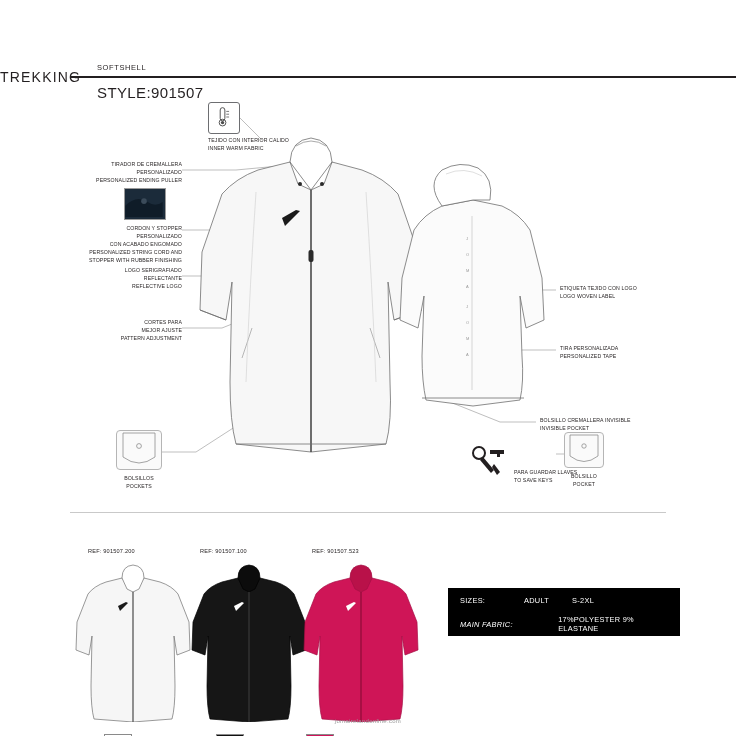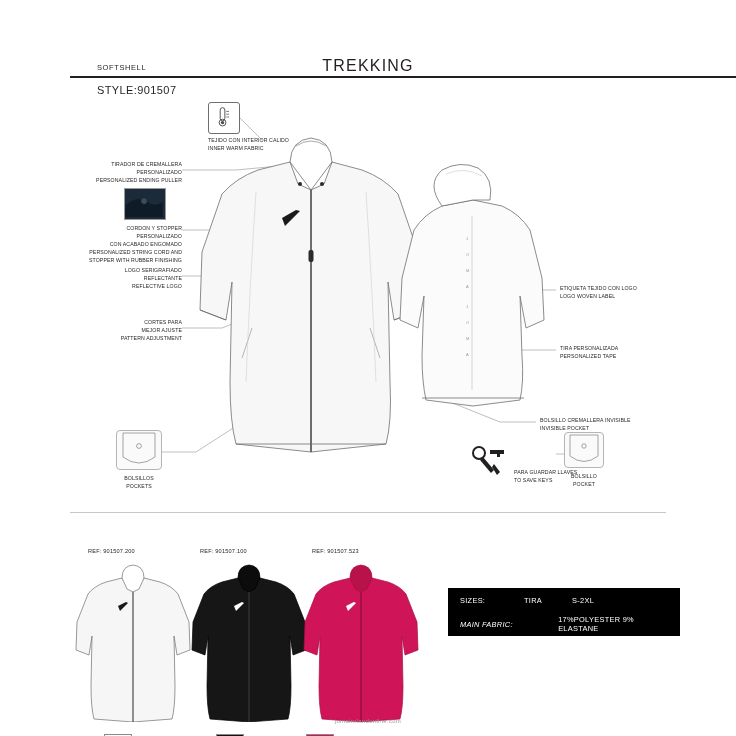--- a/index.html
+++ b/index.html
@@ -14,25 +14,25 @@
   .sheet{position:absolute;inset:0;margin-top:40px;}
 
   
   .hdr-rule{
     position:absolute;left:70px;right:0px;top:36px;height:2px;background:#231f20;
   }
   .softshell{
     position:absolute;left:97px;top:23px;font-size:7.5px;letter-spacing:.6px;color:#231f20;
   }
   .trekking{
-    position:absolute;left:0;right:0;top:17px;text-align:center;font-size:16px;
+    position:absolute;left:0;right:0;top:29px;font-size:14px;
     letter-spacing:1.2px;color:#231f20;
   }
   .style{
-    position:absolute;left:97px;top:44px;font-size:11px;letter-spacing:.4px;color:#231f20;
+    position:absolute;left:97px;top:44px;font-size:15px;letter-spacing:.4px;color:#231f20;
   }
   .logo{
     position:absolute;right:18px;top:8px;width:112px;height:26px;
   }
 
   
   .mid-rule{
     position:absolute;left:70px;right:70px;top:472px;height:1px;background:#c9c9c9;
   }
 
@@ -288,21 +288,21 @@
     <path d="M44 44 L52 40 L54 41 L46 49 Z" fill="#ffffff"></path>
   </svg>
   <div class="sw" style="position:absolute;left:306px;top:694px;display:flex;align-items:center;gap:5px;">
     <div style="width:26px;height:7px;border:1px solid #8a8a8a;background:#d0145a;"></div>
     <div style="font-size:4.8px;letter-spacing:.2px;">BRIGHT ROSE 19-1945</div>
   </div>
 
   <div class="specbox">
     <div class="row">
       <div class="k">SIZES:</div>
-      <div class="v1">TIRA</div>
+      <div class="v1">ADULT</div>
       <div>S-2XL</div>
     </div>
     <div class="row">
       <div class="k2">MAIN FABRIC:</div>
       <div>17%POLYESTER 9% ELASTANE</div>
     </div>
   </div>
 
   <div class="footer">jomairelandonline.com</div>
 

